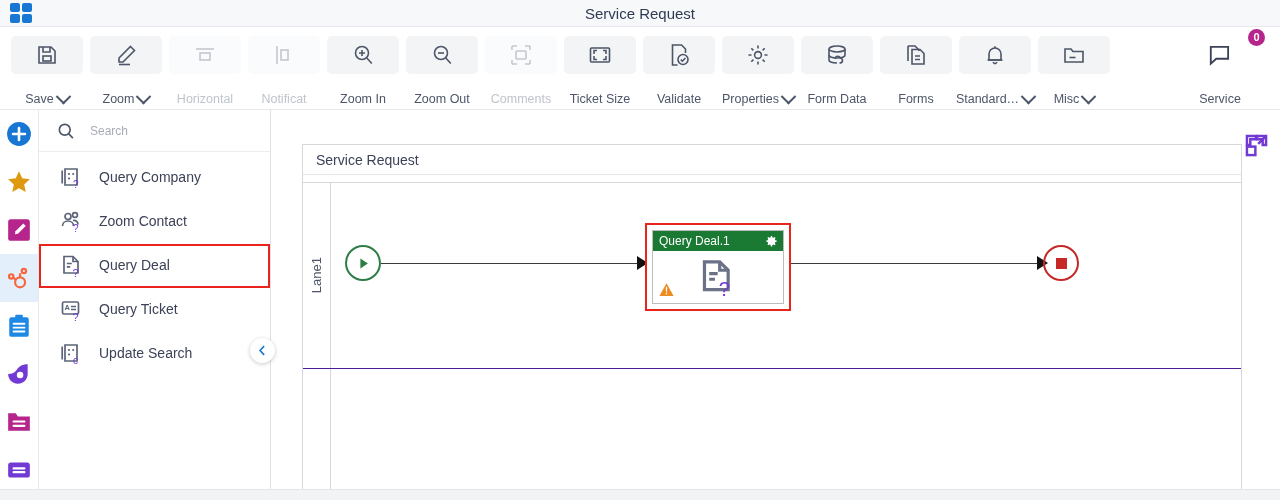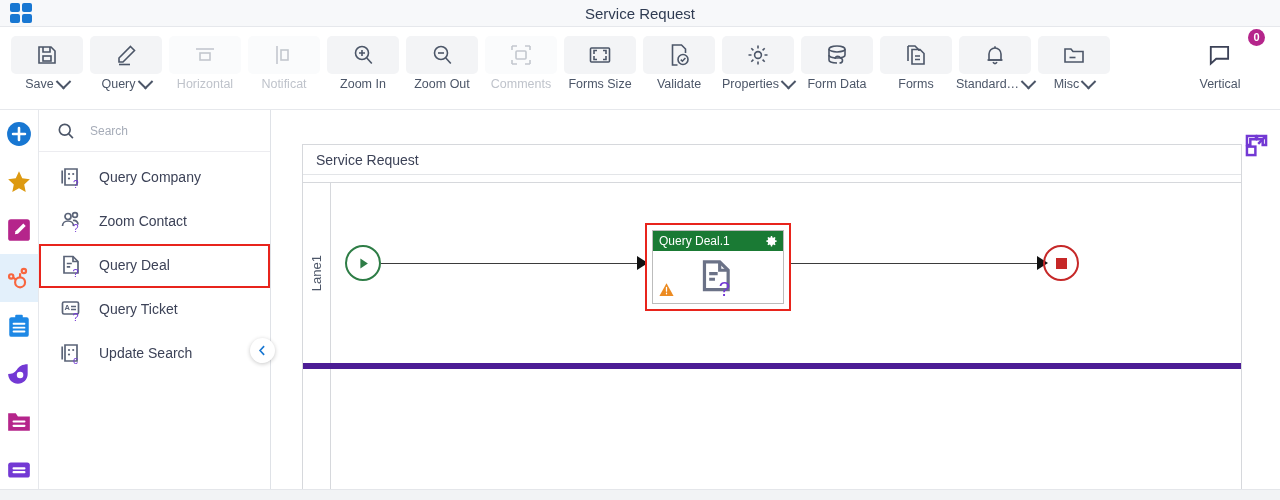--- a/index.html
+++ b/index.html
@@ -82,21 +82,21 @@
     height: 38px;
     background: #f3f4f6;
     border-radius: 5px;
     display: flex;
     align-items: center;
     justify-content: center;
     color: #4c5668;
   }
   .tbtn.plain .ico { background: transparent; }
   .tbtn .lbl {
-    margin-top: 3px;
+    margin-top: 18px;
     font-size: 12.5px;
     color: #4c5668;
     white-space: nowrap;
     display: flex;
     align-items: center;
     gap: 4px;
   }
   .tbtn.disabled .ico { color: #c3c7ce; background: #fafbfc; }
   .tbtn.disabled .lbl { color: #bfc3cb; }
   .caret {
@@ -237,21 +237,21 @@
   .pool-subbar {
     height: 8px;
     border-bottom: 1px solid #d6d8dc;
     box-sizing: border-box;
   }
   .lane {
     position: relative;
     display: flex;
     box-sizing: border-box;
   }
-  .lane1 { height: 186px; border-bottom: 6px solid #4c1d95; justify-content: flex-end; }
+  .lane1 { height: 186px; border-bottom: 1px solid #4c1d95; justify-content: flex-end; }
   .lane2 { height: 120px; }
   .lane-label {
     width: 28px;
     border-right: 1px solid #d6d8dc;
     box-sizing: border-box;
     display: flex;
     align-items: center;
     justify-content: center;
     flex: 0 0 28px;
   }
@@ -398,21 +398,21 @@
     </div>
 
     <div class="tbtn">
       <div class="ico">
         <svg width="24" height="24" viewBox="0 0 24 24" fill="none" stroke="currentColor" stroke-width="1.6">
           <path d="M16.5 3.5l4 4L9 19H5v-4z"></path>
             <path d="M5 21.5h11"></path>
         </svg>
       </div>
       <div class="lbl">
-        <span>Query</span>
+        <span>Zoom</span>
         <span class="caret"></span>
       </div>
     </div>
 
     <div class="tbtn disabled">
       <div class="ico">
         <svg width="24" height="24" viewBox="0 0 24 24" fill="none" stroke="currentColor" stroke-width="1.6">
           <path d="M3 6h18"></path>
             <rect x="7" y="10" width="10" height="7"></rect>
         </svg>
@@ -462,21 +462,21 @@
       <div class="lbl">Comments</div>
     </div>
 
     <div class="tbtn">
       <div class="ico">
         <svg width="24" height="24" viewBox="0 0 24 24" fill="none" stroke="currentColor" stroke-width="1.6">
           <rect x="2.5" y="5" width="19" height="14" rx="1"></rect>
           <path d="M6 8v-.5h3M6 8v3M18 8v-.5h-3M18 8v3M6 16v.5h3M6 16v-3M18 16v.5h-3M18 16v-3"></path>
         </svg>
       </div>
-      <div class="lbl">Forms Size</div>
+      <div class="lbl">Ticket Size</div>
     </div>
 
     <div class="tbtn">
       <div class="ico">
         <svg width="24" height="24" viewBox="0 0 24 24" fill="none" stroke="currentColor" stroke-width="1.6">
           <path d="M18.5 10V6l-4-4h-9v20h5"></path>
             <circle cx="16" cy="16.5" r="5"></circle>
             <path d="M13.8 16.6l1.6 1.6 3-3.2"></path>
         </svg>
       </div>
@@ -550,21 +550,21 @@
 
     <div class="spacer"></div>
 
     <div class="tbtn plain" style="margin-right:22px">
       <div class="ico cmt-wrap">
         <svg width="26" height="26" viewBox="0 0 24 24" fill="none" stroke="#3c4257" stroke-width="1.7">
           <path d="M3.5 4.5h16v11h-11l-5 4.5z"></path>
         </svg>
         <span class="badge">0</span>
       </div>
-      <div class="lbl">Vertical</div>
+      <div class="lbl">Service</div>
     </div>
   </div>
 
   <div class="rail">
 
     <div class="rail-item">
       <svg width="26" height="26" viewBox="0 0 24 24">
         <circle cx="12" cy="12" r="11" fill="#1877d2"></circle>
         <path d="M12 6.5v11M6.5 12h11" stroke="#fff" stroke-width="2.4" stroke-linecap="round"></path>
       </svg>

